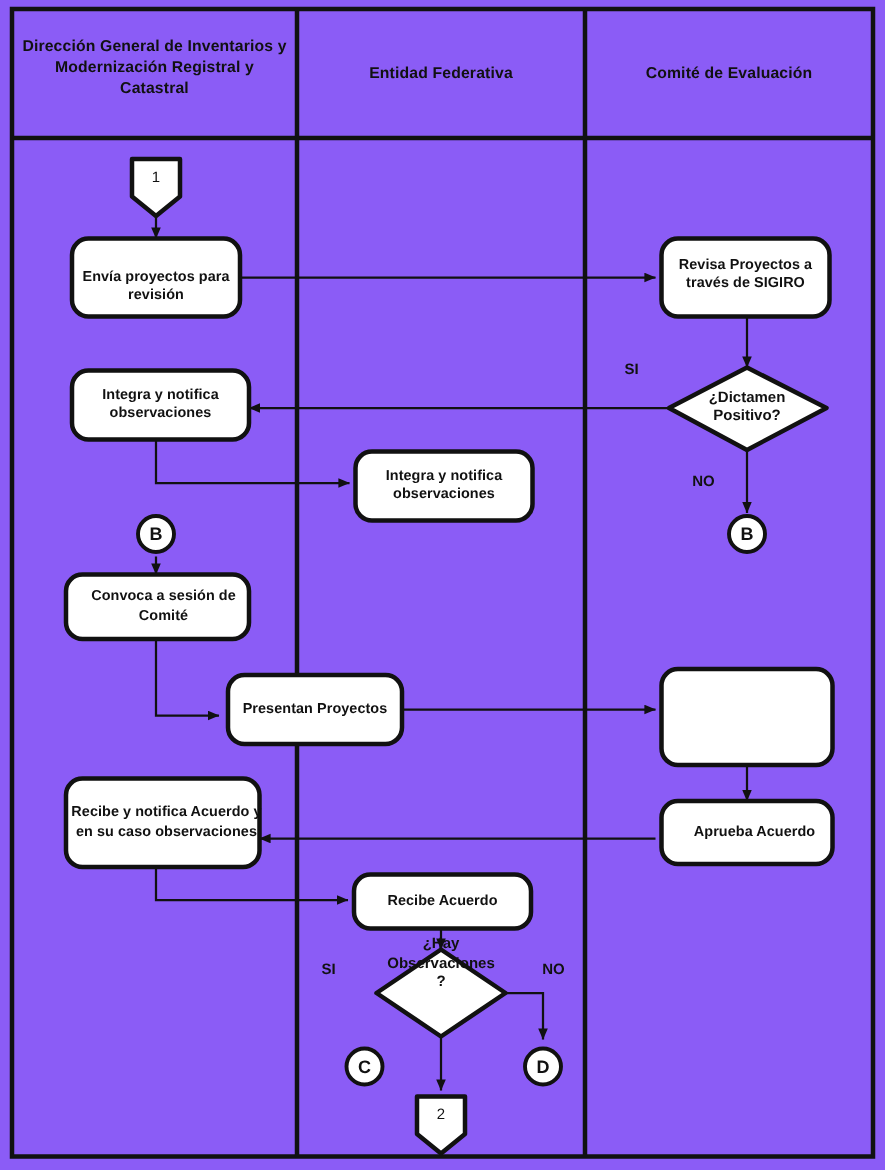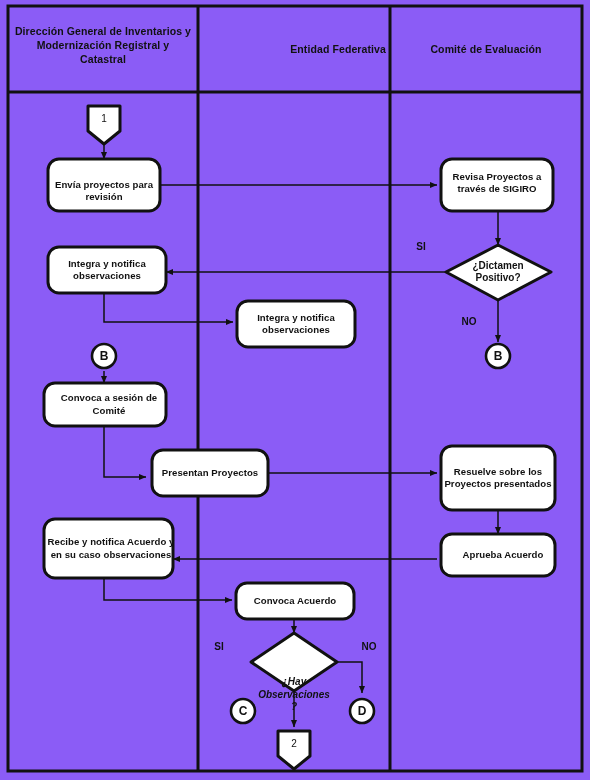--- a/index.html
+++ b/index.html
@@ -123,21 +123,21 @@
     <path d="M294,633 L337,662 L294,691 L251,662 Z" fill="#ffffff" stroke="#111111" stroke-width="3" stroke-linejoin="round"></path>
 
     <circle cx="243" cy="711" r="12" fill="#ffffff" stroke="#111111" stroke-width="2.6"></circle>
 
     <circle cx="362" cy="711" r="12" fill="#ffffff" stroke="#111111" stroke-width="2.6"></circle>
 
     <path d="M278,731 L310,731 L310,756 L294,769 L278,756 Z" fill="#ffffff" stroke="#111111" stroke-width="3" stroke-linejoin="round"></path>
   </svg>
 
   <div class="lane-title" style="left:14px;top:24px;width:178px;">Dirección General de Inventarios y Modernización Registral y Catastral</div>
-  <div class="lane-title" style="left:202px;top:42px;width:184px;text-align:right;">Entidad Federativa</div>
+  <div class="lane-title" style="left:202px;top:42px;width:184px;">Entidad Federativa</div>
   <div class="lane-title" style="left:394px;top:42px;width:184px;">Comité de Evaluación</div>
 
   <div class="num-label" style="left:88px;top:107px;width:32px;height:22px;">1</div>
 
   <div class="node-label" style="left:48px;top:159px;width:112px;height:64px;">Envía proyectos para revisión</div>
 
   <div class="node-label" style="left:437px;top:159px;width:120px;height:48px;">Revisa Proyectos a través de SIGIRO</div>
 
   <div class="diamond-label" style="left:456px;top:250px;width:84px;height:44px;">¿Dictamen Positivo?</div>
 
@@ -146,29 +146,28 @@
   <div class="node-label" style="left:48px;top:247px;width:118px;height:46px;">Integra y notifica observaciones</div>
 
   <div class="node-label" style="left:237px;top:301px;width:118px;height:46px;">Integra y notifica observaciones</div>
 
   <div class="tag-label" style="left:92px;top:345px;width:24px;height:22px;">B</div>
 
   <div class="node-label" style="left:44px;top:383px;width:130px;height:43px;">Convoca a sesión de Comité</div>
 
   <div class="node-label" style="left:152px;top:450px;width:116px;height:46px;">Presentan Proyectos</div>
 
-  <div class="node-label" style="left:441px;top:446px;width:114px;height:64px;">Resuelve sobre los Proyectos presentados</div>
 
   <div class="node-label" style="left:441px;top:534px;width:124px;height:42px;">Aprueba Acuerdo</div>
 
   <div class="node-label" style="left:44px;top:519px;width:134px;height:59px;border-radius:15px;">Recibe y notifica Acuerdo y en su caso observaciones</div>
 
-  <div class="node-label" style="left:236px;top:583px;width:118px;height:36px;">Convoca Acuerdo</div>
+  <div class="node-label" style="left:236px;top:583px;width:118px;height:36px;">Recibe Acuerdo</div>
 
-  <div class="diamond-label" style="left:257px;top:672px;width:74px;height:46px;font-style:italic;">¿Hay Observaciones ?</div>
+  <div class="diamond-label" style="left:257px;top:620px;width:74px;height:46px;">¿Hay Observaciones ?</div>
 
   <div class="tag-label" style="left:231px;top:700px;width:24px;height:22px;">C</div>
 
   <div class="tag-label" style="left:350px;top:700px;width:24px;height:22px;">D</div>
 
   <div class="num-label" style="left:278px;top:732px;width:32px;height:22px;">2</div>
 
   <div class="conn-label" style="left:409px;top:238px;width:24px;height:16px;">SI</div>
 
   <div class="conn-label" style="left:456px;top:313px;width:26px;height:16px;">NO</div>

